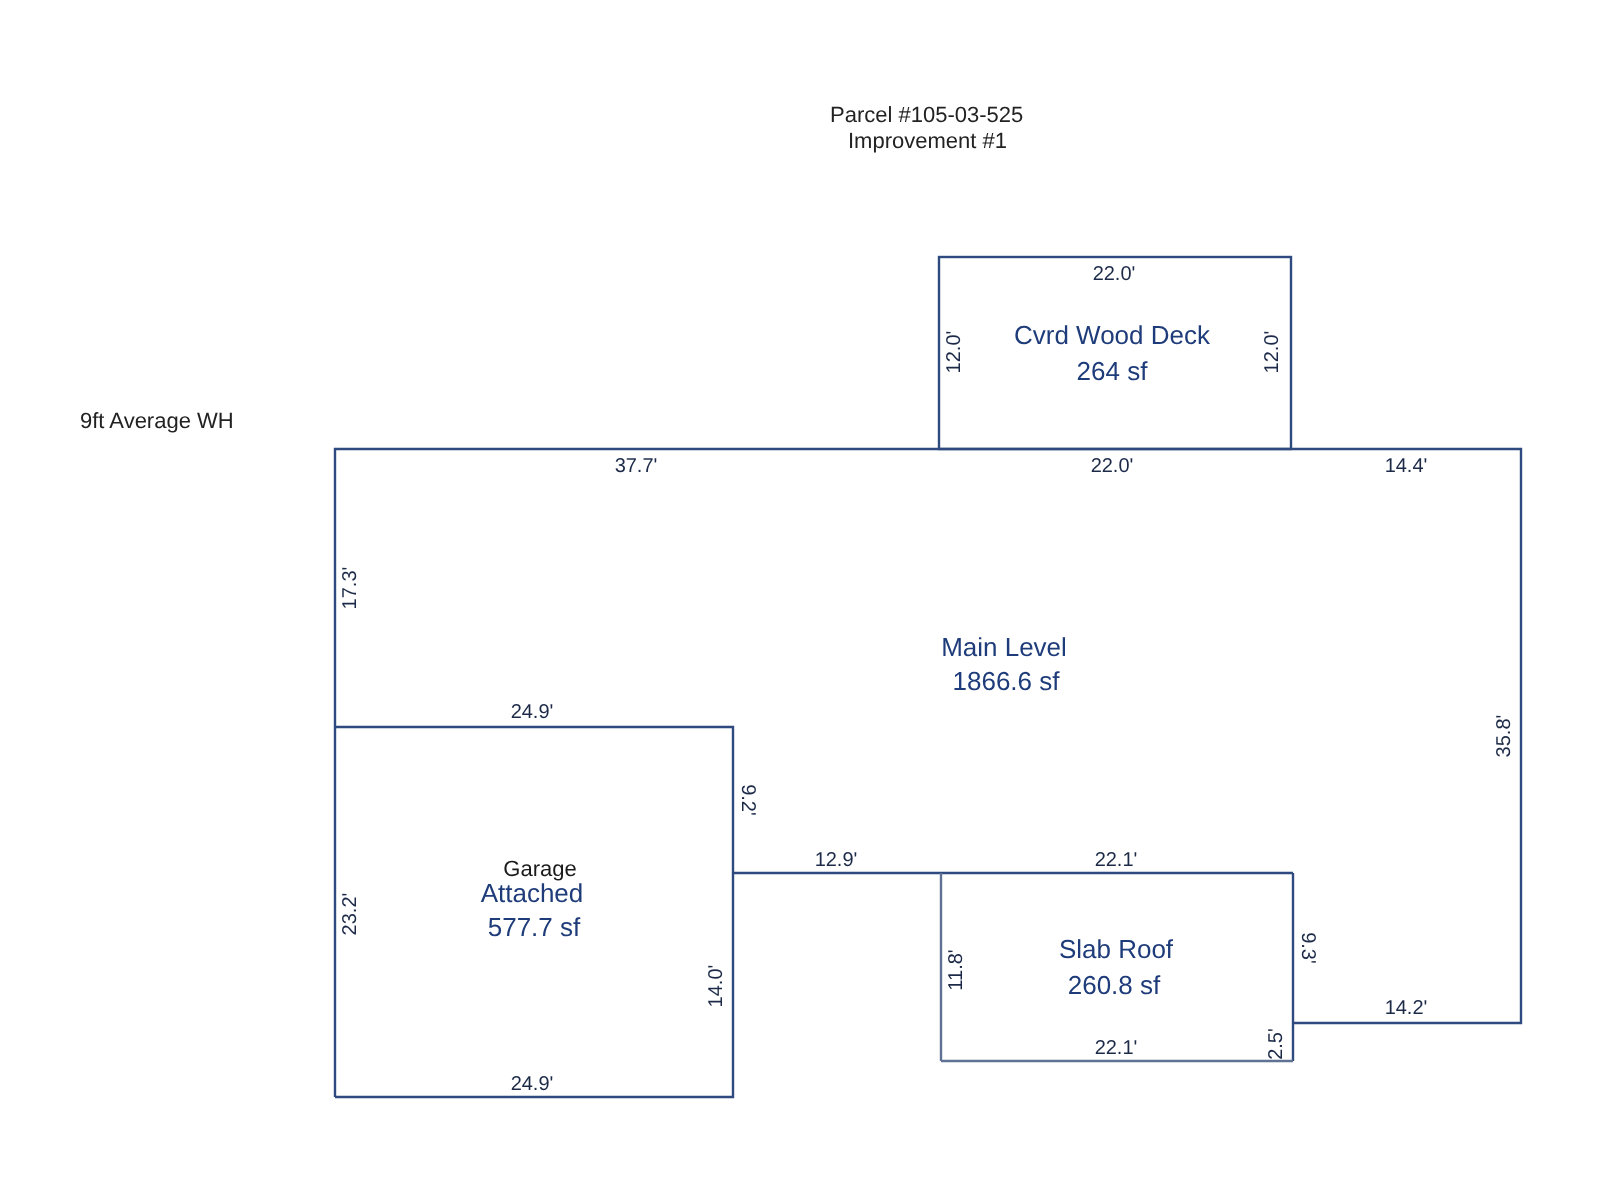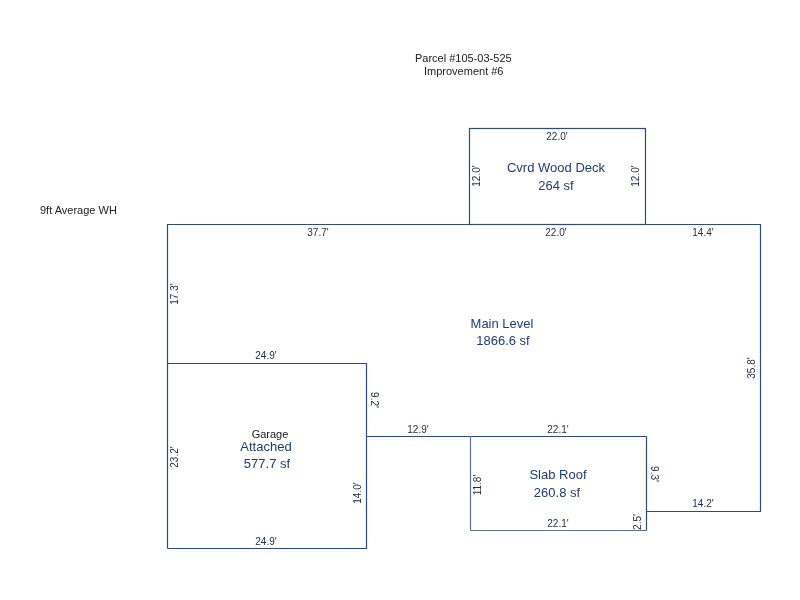--- a/index.html
+++ b/index.html
@@ -10,21 +10,21 @@
   .line-light { stroke:#5f7293; stroke-width:1.2; fill:none; }
   .dim { font-family:"Liberation Sans", sans-serif; font-size:10px; fill:#1c2a48; }
   .area-name { font-family:"Liberation Sans", sans-serif; font-size:13px; fill:#1f3c7a; }
   .area-sub { font-family:"Liberation Sans", sans-serif; font-size:11px; fill:#1a1a1a; }
   .note { font-family:"Liberation Sans", sans-serif; font-size:11px; fill:#222; }
 </style>
 </head>
 <body>
 
 <div class="hdr" style="left:415px; top:52px;">Parcel #105-03-525</div>
-<div class="hdr" style="left:424px; top:65px;">Improvement #6</div>
+<div class="hdr" style="left:424px; top:65px;">Improvement #1</div>
 
 <svg id="sketch" width="800" height="600">
 
   <text class="note" x="40" y="214">9ft Average WH</text>
 
   <g>
     <rect class="line" x="469.5" y="128.5" width="176" height="96"></rect>
     <text class="dim" x="557" y="140" text-anchor="middle">22.0'</text>
     <text class="dim" transform="translate(480,176) rotate(-90)" text-anchor="middle">12.0'</text>
     <text class="dim" transform="translate(639,176) rotate(-90)" text-anchor="middle">12.0'</text>

